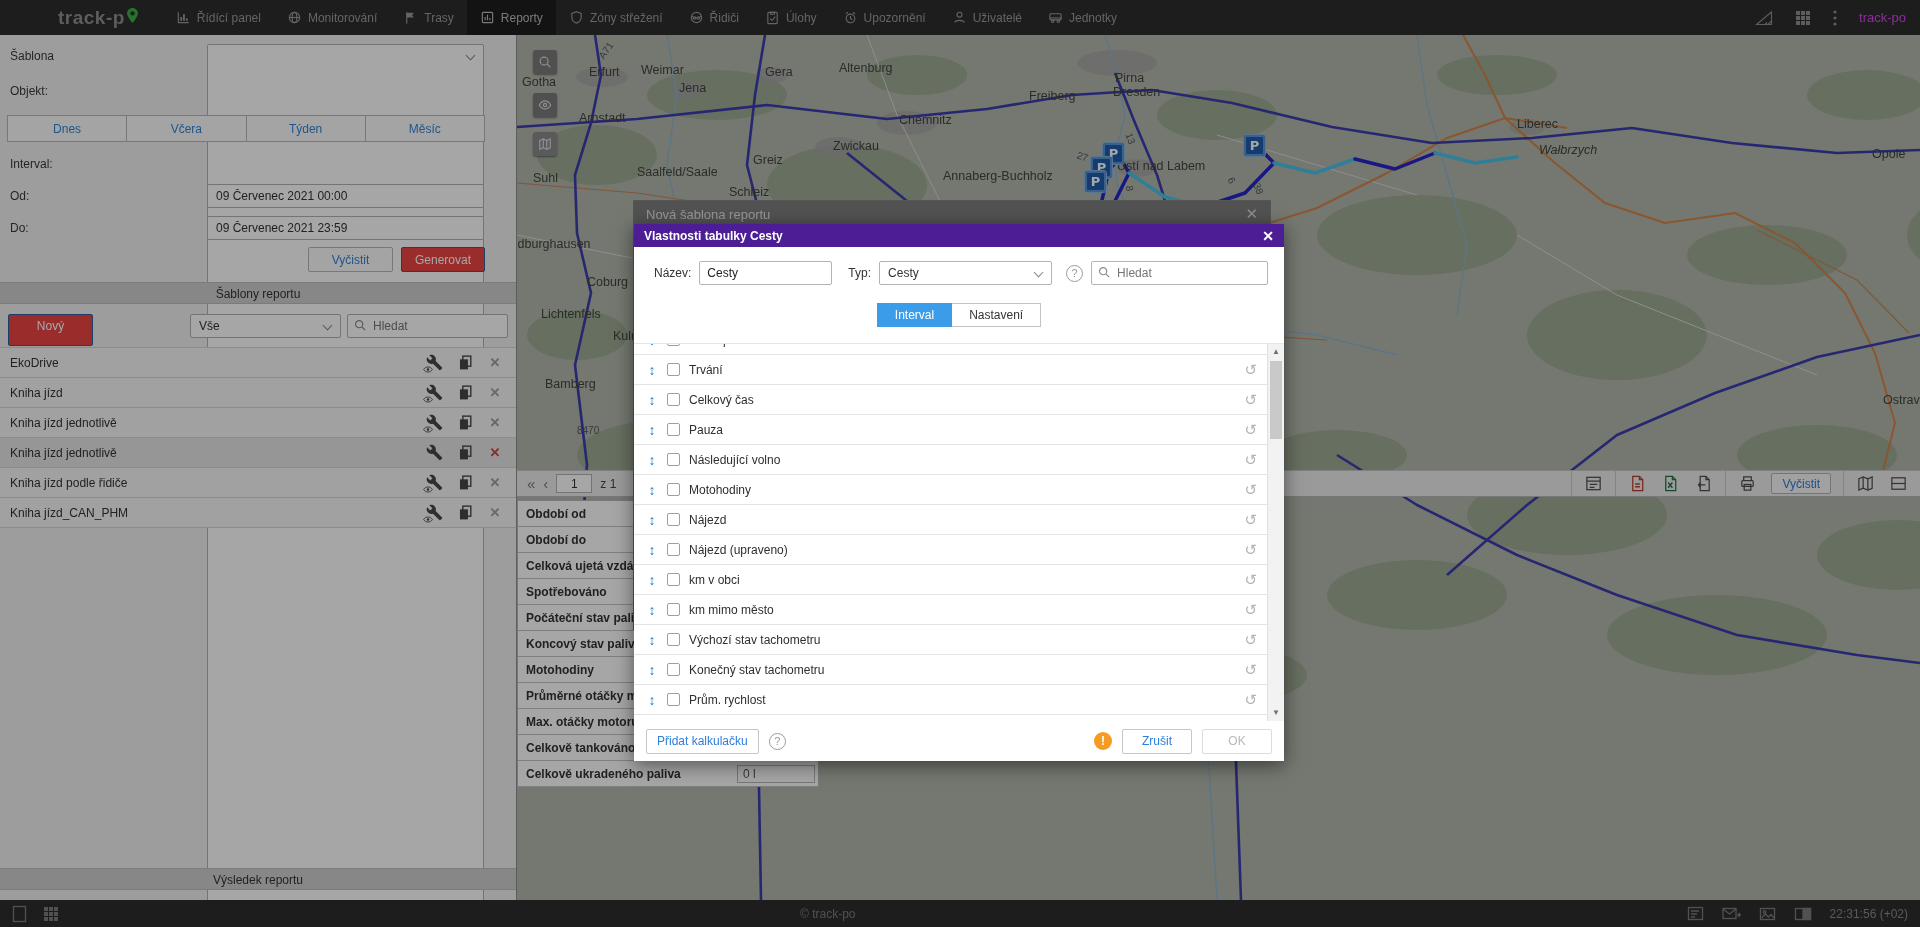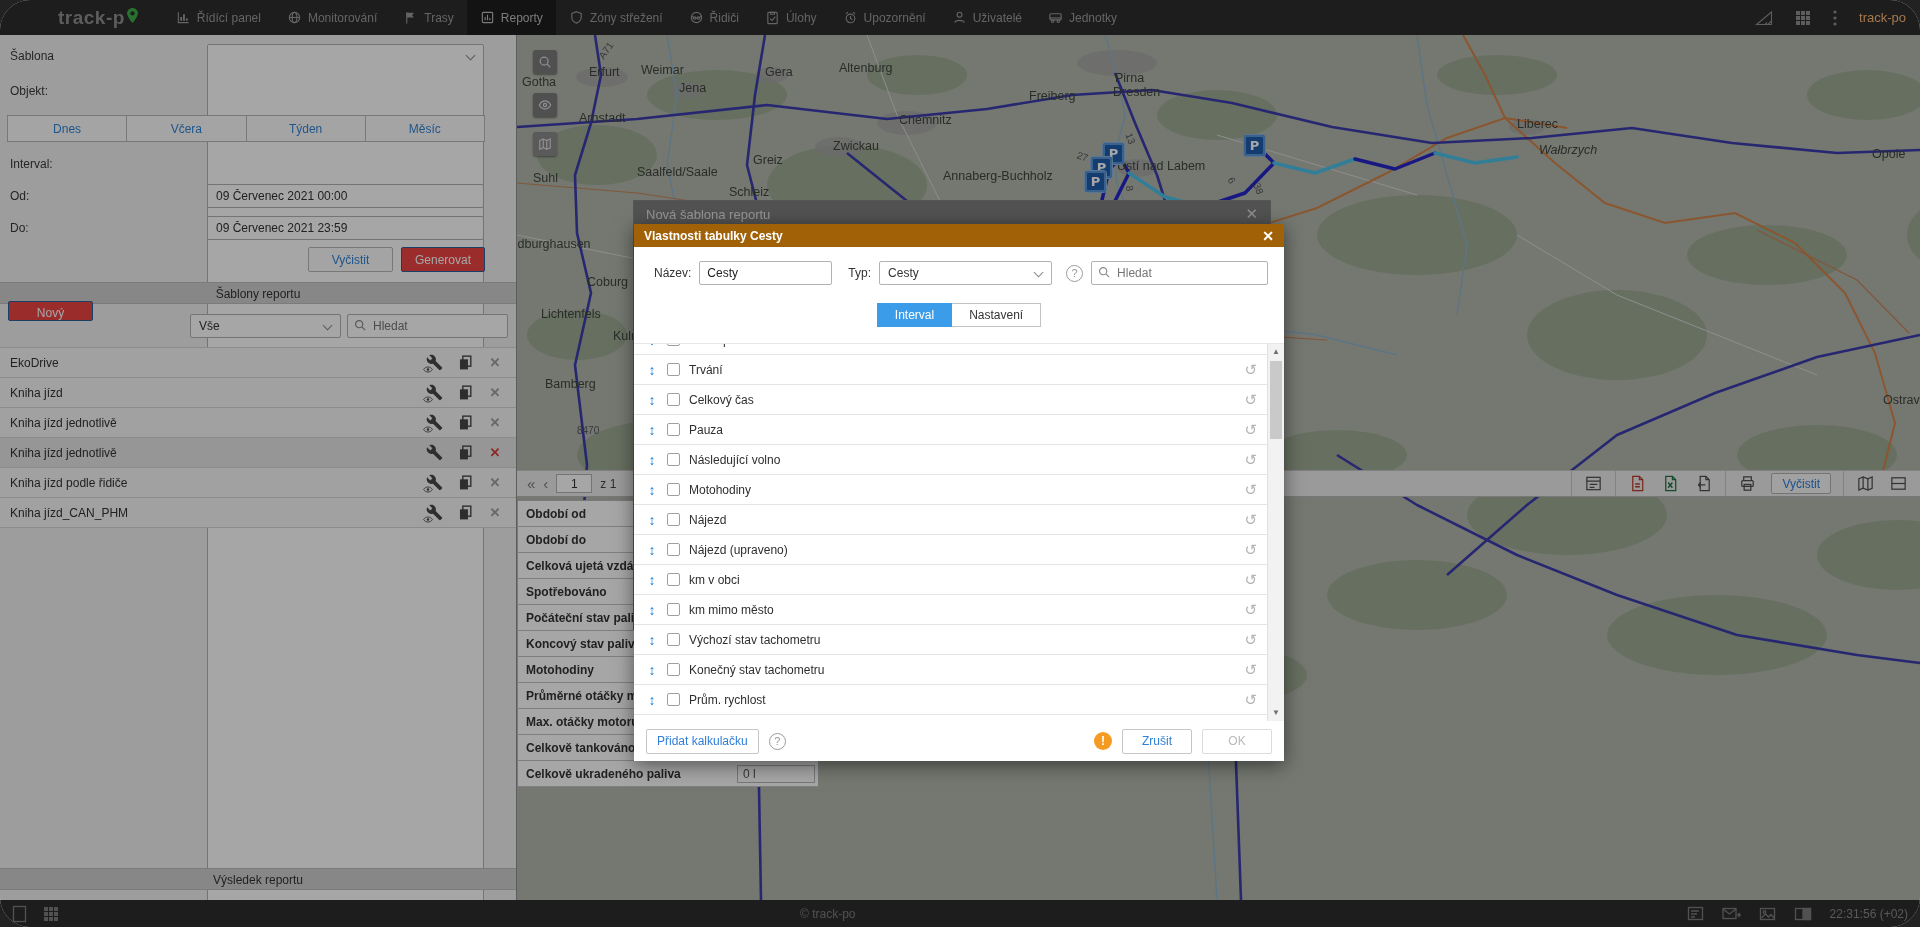--- a/index.html
+++ b/index.html
@@ -1,33 +1,33 @@
 <!DOCTYPE html>
 <html><head>
 <meta charset="utf-8">
 <style>
   html,body{margin:0;padding:0;overflow:hidden;background:#222;}
   *{box-sizing:border-box;}
   #app{position:relative;width:1920px;height:927px;overflow:hidden;
-       font-family:"Liberation Sans",sans-serif;background:#f1f1f1;border-radius:30px;}
+       font-family:"Liberation Sans",sans-serif;background:#f1f1f1;}
 
   
   #topbar{position:absolute;top:0;left:0;right:0;height:35px;background:#2d2d2d;
           display:flex;align-items:stretch;z-index:4;}
   .logo{display:flex;align-items:center;gap:1px;margin-left:58px;color:#8f8f8f;
         font-size:19px;font-weight:bold;letter-spacing:.5px;}
   #nav{display:flex;margin-left:24px;}
   .nav-item{display:flex;align-items:center;gap:6px;padding:0 13px;font-size:12px;
             color:#9b9b9b;cursor:pointer;white-space:nowrap;}
   .nav-item.active{background:#1e1e1e;color:#bdbdbd;}
   .nav-item .ni{width:15px;height:15px;display:flex;}
   .nav-item .ni svg{width:15px;height:15px;stroke:currentColor;fill:none;stroke-width:1.2;}
   #topbar-right{margin-left:auto;display:flex;align-items:center;gap:22px;padding-right:14px;color:#8f8f8f;}
   #topbar-right svg{display:block;}
-  .tr-label{font-size:13px;color:#fdba74;}
+  .tr-label{font-size:13px;color:#d946ef;}
 
   
   #sidebar{position:absolute;top:35px;left:0;width:517px;bottom:27px;background:#f1f1f1;
            border-right:1px solid #8f8f8f;z-index:2;}
   .flabel{position:absolute;left:10px;font-size:12px;color:#3a3a3a;line-height:24px;}
   .control{position:absolute;left:207px;width:277px;height:24px;}
   .sel{background:#fff;border:1px solid #b3b3b3;border-radius:2px;display:flex;align-items:center;
        padding:0 22px 0 8px;font-size:12px;color:#333;position:relative;height:100%;cursor:pointer;}
   .chev{position:absolute;right:9px;top:7px;width:7px;height:7px;border-right:1.6px solid #8a8a8a;
         border-bottom:1.6px solid #8a8a8a;transform:rotate(45deg);}
@@ -99,21 +99,21 @@
 
   
   #outer-modal{position:absolute;left:633px;top:200px;width:638px;height:430px;background:#e9e9e9;
                border:1px solid #858585;z-index:5;}
   .omtitle{height:26px;background:#7e7e7e;color:#e6e6e6;font-size:13px;display:flex;
            align-items:center;padding:0 12px;}
   .omx{margin-left:auto;color:#dcdcdc;font-size:15px;cursor:pointer;}
   #overlay{position:absolute;left:0;top:0;right:0;bottom:0;background:rgba(0,0,0,.35);z-index:10;}
   #modal{position:absolute;left:634px;top:224px;width:650px;height:537px;background:#fff;z-index:20;
          box-shadow:0 4px 18px rgba(0,0,0,.5);display:flex;flex-direction:column;}
-  .mtitle{height:23px;background:#a16207;color:#fff;font-size:12px;font-weight:bold;display:flex;
+  .mtitle{height:23px;background:#4c1d95;color:#fff;font-size:12px;font-weight:bold;display:flex;
           align-items:center;padding:0 10px;flex:none;}
   .mx{margin-left:auto;font-size:14px;color:#fff;cursor:pointer;}
   .mform{display:flex;align-items:center;padding:14px 16px 12px 20px;gap:8px;flex:none;height:50px;}
   .mform label{font-size:12px;color:#333;}
   .mini-input{width:133px;height:24px;border:1px solid #b3b3b3;border-radius:2px;font-size:12px;
               color:#222;padding:0 7px;outline:none;font-family:inherit;}
   .t-select{width:174px;height:24px;position:relative;margin-right:6px;}
   .msearch{width:178px;height:24px;border:1px solid #b3b3b3;border-radius:2px;display:flex;
            align-items:center;padding:0 6px;gap:5px;}
   .msearch input{border:none;outline:none;font-size:12px;width:100%;color:#333;font-family:inherit;background:transparent;}
@@ -313,21 +313,21 @@
     <div class="control" style="top:149px"><input class="inp" value="09 Červenec 2021 00:00" style=""></div>
 
     <span class="flabel" style="top:181px">Do:</span>
     <div class="control" style="top:181px"><input class="inp" value="09 Červenec 2021 23:59" style=""></div>
 
     <div class="btn btn-light" style="position:absolute;top:212px;left:308px;width:85px;height:25px;line-height:24px">Vyčistit</div>
     <div class="btn btn-blue" style="position:absolute;top:212px;left:401px;width:84px;height:25px;line-height:24px">Generovat</div>
 
     <div class="shead" style="top:247px">Šablony reportu</div>
 
-    <div class="btn btn-blue" style="position:absolute;top:266px;left:8px;width:85px;height:20px;line-height:23px">Nový</div>
+    <div class="btn btn-blue" style="position:absolute;top:279px;left:8px;width:85px;height:32px;line-height:23px">Nový</div>
     <div class="sel" style="position:absolute;top:279px;left:190px;width:151px;height:24px">
       <span>Vše</span>
       <span class="chev"></span>
     </div>
     <div style="position:absolute;top:279px;left:347px;width:161px;height:24px;background:#fff;border:1px solid #b3b3b3;border-radius:2px;display:flex;align-items:center;padding:0 6px;gap:5px">
       <span><svg width="12" height="12" viewBox="0 0 14 14" fill="none" stroke="#8a8a8a" stroke-width="1.4">
             <circle cx="6" cy="6" r="4.2"></circle>
             <path d="M9.2 9.2L13 13"></path>
           </svg></span>
       <input style="border: none; outline: none; font-size: 12px; width: 100%; font-family: inherit; background: transparent;" placeholder="Hledat">

